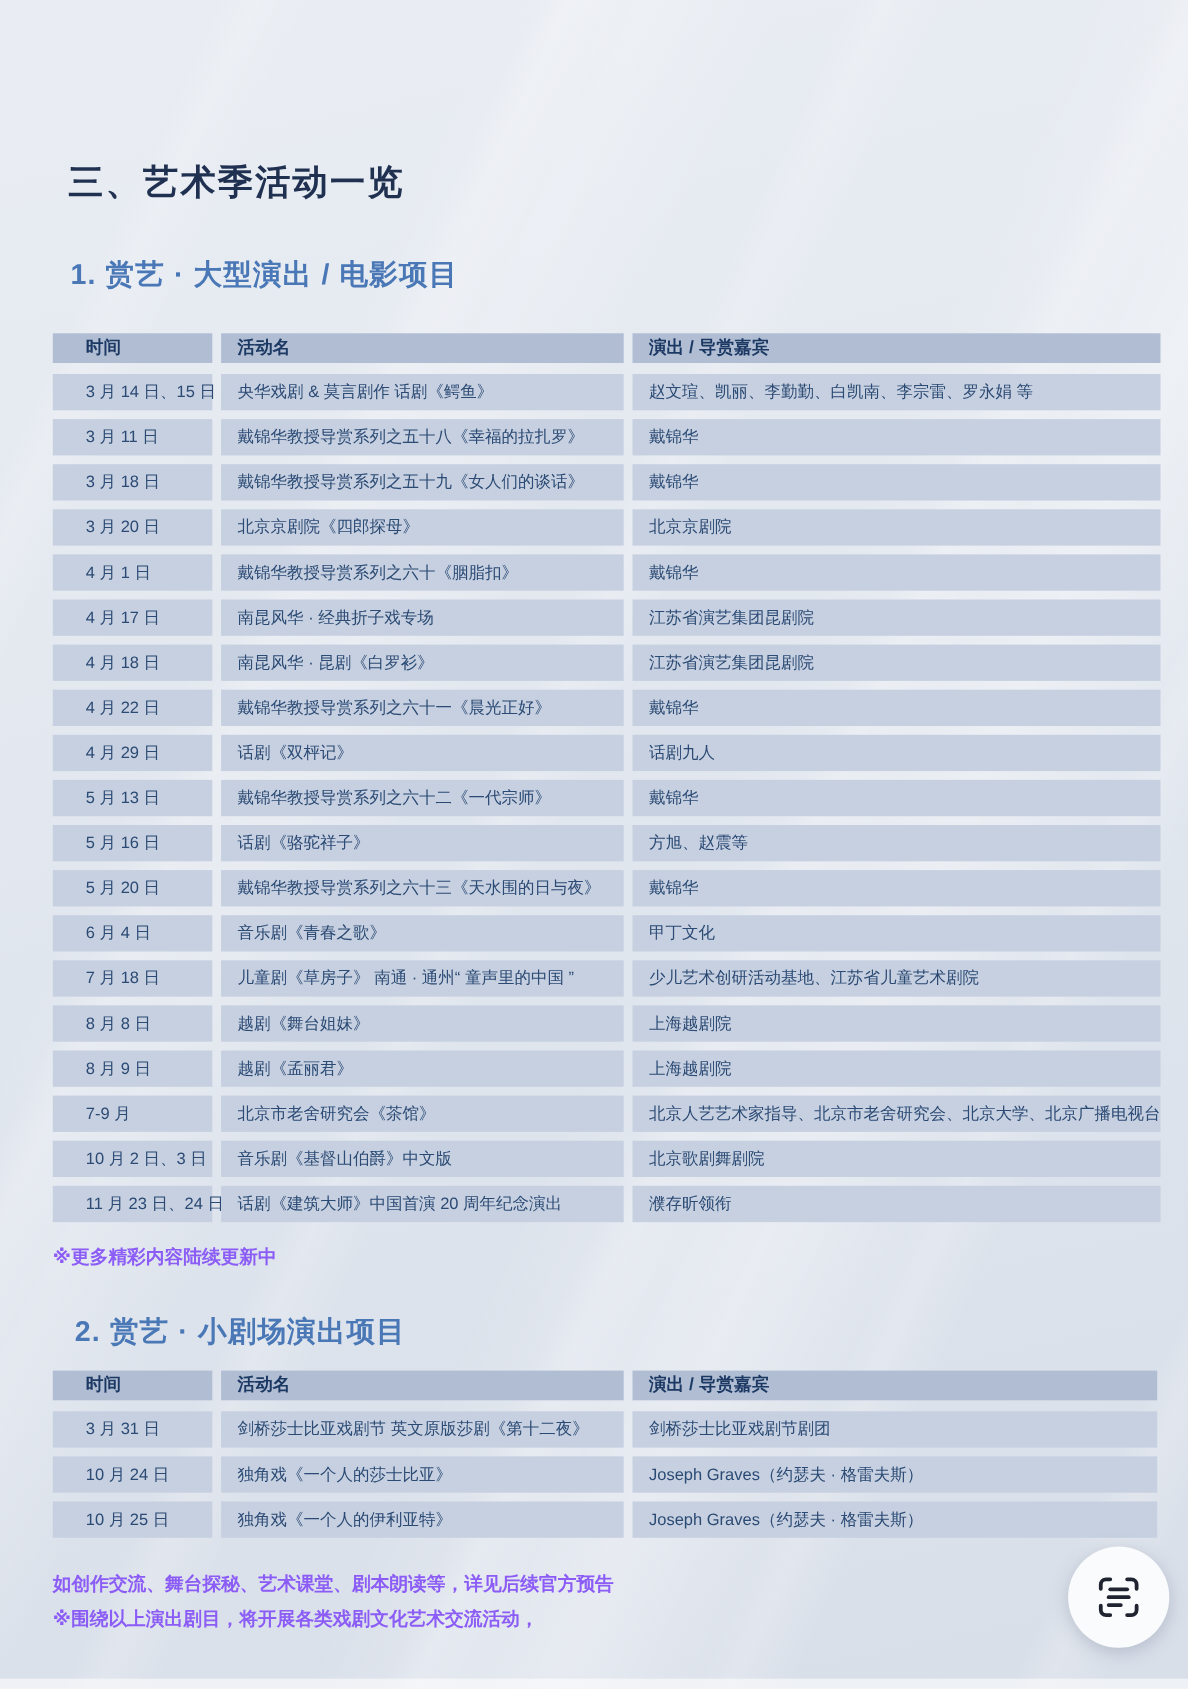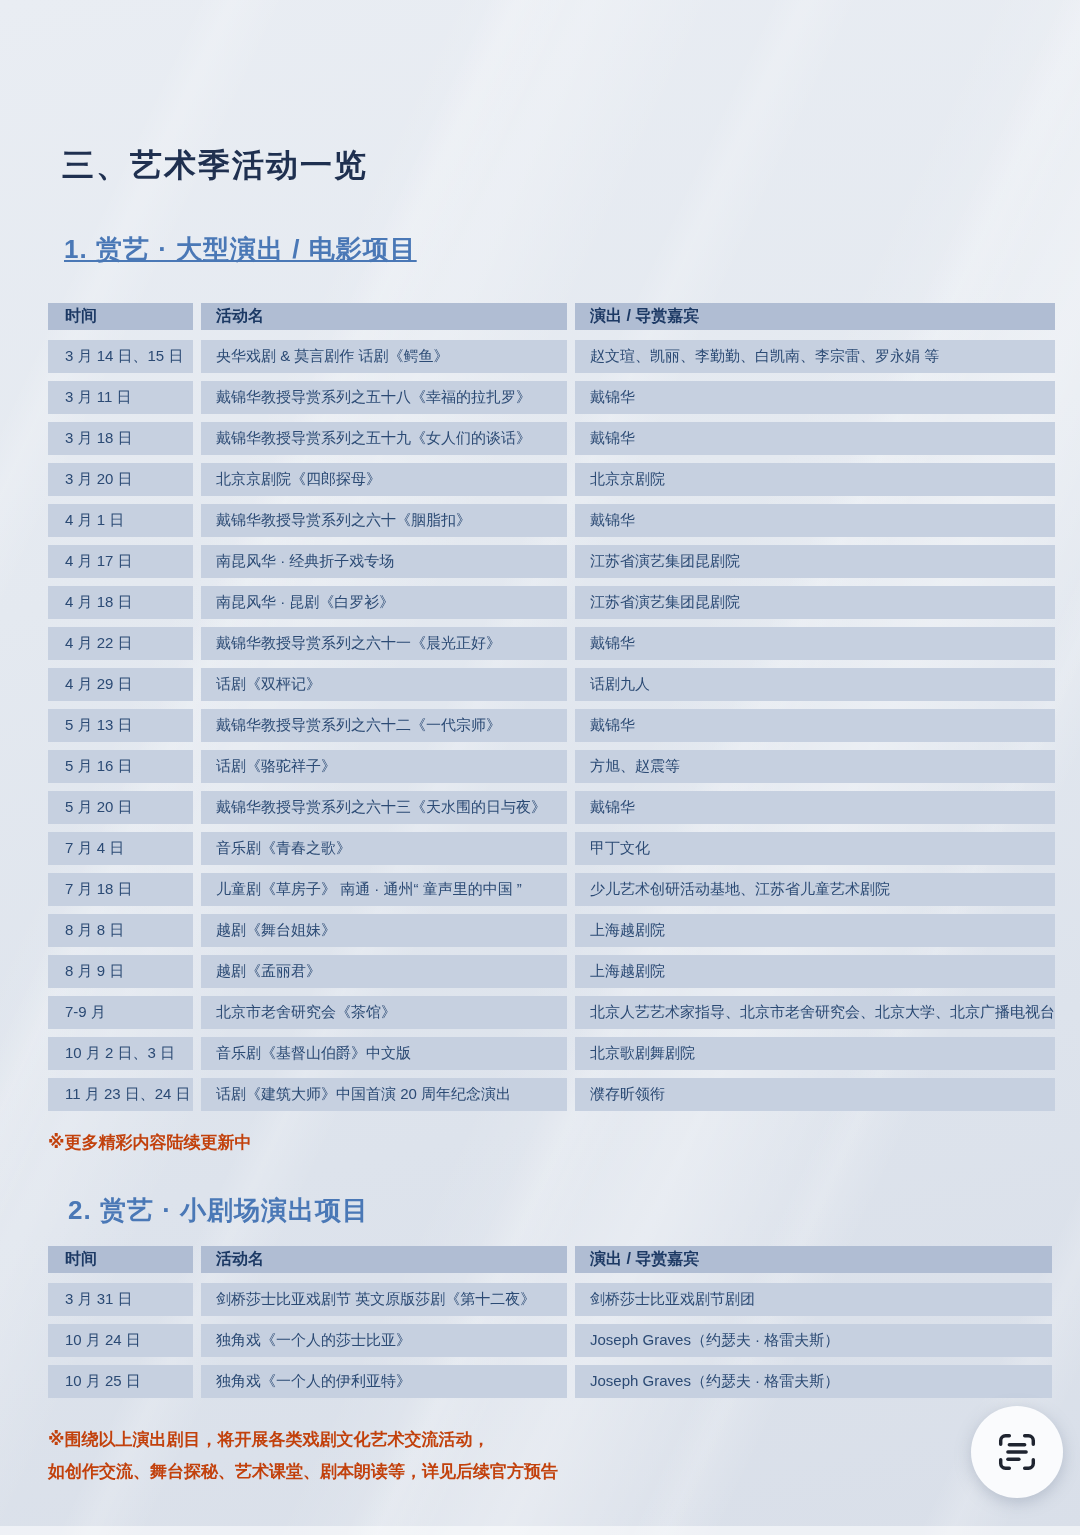--- a/index.html
+++ b/index.html
@@ -25,21 +25,21 @@
 
   .content { position: absolute; inset: 0; padding: 144px 28px 0 48px; }
 
   .doc-title {
     margin-left: 14px;
     font-size: 32px; font-weight: bold; color: #1f3050; letter-spacing: 2px;
   }
   .section-heading {
     font-size: 26px; font-weight: bold; color: #4a78b6; letter-spacing: 1px;
   }
-  .heading-1 { margin: 44px 0 0 16px; text-decoration: underline; }
+  .heading-1 { margin: 44px 0 0 16px; }
   .heading-2 { margin: 34px 0 0 20px; }
 
   .grid-table {
     display: grid;
     grid-template-columns: 145px 366px 1fr;
     column-gap: 8px;
     row-gap: 8px;
     width: 1004px;
   }
   .table-1 { margin-top: 36px; }
@@ -56,24 +56,24 @@
     overflow: visible;
   }
   .grid-table .cell.th {
     background: #b0bdd3;
     color: #1c3964;
     font-weight: bold;
     font-size: 16px;
     height: 27px;
     margin-bottom: 2px;
   }
-  .grid-table .cell.c0 { padding-left: 17px; }
+  .grid-table .cell.c0 { padding-left: 30px; }
 
   .note {
-    color: #c2410c; font-weight: bold; font-size: 17px; line-height: 32px;
+    color: #8b5cf6; font-weight: bold; font-size: 17px; line-height: 32px;
   }
   .note-1 { margin-top: 16px; }
   .note-2 { margin-top: 26px; }
 
   .scan-fab {
     position: absolute; left: 971px; top: 1406px;
     width: 92px; height: 92px; border-radius: 50%;
     background: #fafbfd;
     box-shadow: 0 4px 16px rgba(110,122,145,0.35);
     display: flex; align-items: center; justify-content: center;
@@ -100,43 +100,43 @@
       <div class="t-row"><div class="cell c0">3 月 18 日</div><div class="cell c1">戴锦华教授导赏系列之五十九《女人们的谈话》</div><div class="cell c2">戴锦华</div></div>
       <div class="t-row"><div class="cell c0">3 月 20 日</div><div class="cell c1">北京京剧院《四郎探母》</div><div class="cell c2">北京京剧院</div></div>
       <div class="t-row"><div class="cell c0">4 月 1 日</div><div class="cell c1">戴锦华教授导赏系列之六十《胭脂扣》</div><div class="cell c2">戴锦华</div></div>
       <div class="t-row"><div class="cell c0">4 月 17 日</div><div class="cell c1">南昆风华 · 经典折子戏专场</div><div class="cell c2">江苏省演艺集团昆剧院</div></div>
       <div class="t-row"><div class="cell c0">4 月 18 日</div><div class="cell c1">南昆风华 · 昆剧《白罗衫》</div><div class="cell c2">江苏省演艺集团昆剧院</div></div>
       <div class="t-row"><div class="cell c0">4 月 22 日</div><div class="cell c1">戴锦华教授导赏系列之六十一《晨光正好》</div><div class="cell c2">戴锦华</div></div>
       <div class="t-row"><div class="cell c0">4 月 29 日</div><div class="cell c1">话剧《双枰记》</div><div class="cell c2">话剧九人</div></div>
       <div class="t-row"><div class="cell c0">5 月 13 日</div><div class="cell c1">戴锦华教授导赏系列之六十二《一代宗师》</div><div class="cell c2">戴锦华</div></div>
       <div class="t-row"><div class="cell c0">5 月 16 日</div><div class="cell c1">话剧《骆驼祥子》</div><div class="cell c2">方旭、赵震等</div></div>
       <div class="t-row"><div class="cell c0">5 月 20 日</div><div class="cell c1">戴锦华教授导赏系列之六十三《天水围的日与夜》</div><div class="cell c2">戴锦华</div></div>
-      <div class="t-row"><div class="cell c0">7 月 4 日</div><div class="cell c1">音乐剧《青春之歌》</div><div class="cell c2">甲丁文化</div></div>
+      <div class="t-row"><div class="cell c0">6 月 4 日</div><div class="cell c1">音乐剧《青春之歌》</div><div class="cell c2">甲丁文化</div></div>
       <div class="t-row"><div class="cell c0">7 月 18 日</div><div class="cell c1">儿童剧《草房子》 南通 · 通州“ 童声里的中国 ”</div><div class="cell c2">少儿艺术创研活动基地、江苏省儿童艺术剧院</div></div>
       <div class="t-row"><div class="cell c0">8 月 8 日</div><div class="cell c1">越剧《舞台姐妹》</div><div class="cell c2">上海越剧院</div></div>
       <div class="t-row"><div class="cell c0">8 月 9 日</div><div class="cell c1">越剧《孟丽君》</div><div class="cell c2">上海越剧院</div></div>
       <div class="t-row"><div class="cell c0">7-9 月</div><div class="cell c1">北京市老舍研究会《茶馆》</div><div class="cell c2">北京人艺艺术家指导、北京市老舍研究会、北京大学、北京广播电视台</div></div>
       <div class="t-row"><div class="cell c0">10 月 2 日、3 日</div><div class="cell c1">音乐剧《基督山伯爵》中文版</div><div class="cell c2">北京歌剧舞剧院</div></div>
       <div class="t-row"><div class="cell c0">11 月 23 日、24 日</div><div class="cell c1">话剧《建筑大师》中国首演 20 周年纪念演出</div><div class="cell c2">濮存昕领衔</div></div>
     </div>
 
   <div class="note note-1">※更多精彩内容陆续更新中</div>
 
   <h2 class="section-heading heading-2">2. 赏艺 · 小剧场演出项目</h2>
 
   <div class="grid-table table-2">
       <div class="t-row"><div class="cell th c0">时间</div><div class="cell th c1">活动名</div><div class="cell th c2">演出 / 导赏嘉宾</div></div>
       <div class="t-row"><div class="cell c0">3 月 31 日</div><div class="cell c1">剑桥莎士比亚戏剧节 英文原版莎剧《第十二夜》</div><div class="cell c2">剑桥莎士比亚戏剧节剧团</div></div>
       <div class="t-row"><div class="cell c0">10 月 24 日</div><div class="cell c1">独角戏《一个人的莎士比亚》</div><div class="cell c2">Joseph Graves（约瑟夫 · 格雷夫斯）</div></div>
       <div class="t-row"><div class="cell c0">10 月 25 日</div><div class="cell c1">独角戏《一个人的伊利亚特》</div><div class="cell c2">Joseph Graves（约瑟夫 · 格雷夫斯）</div></div>
     </div>
 
   <div class="note note-2">
+    <div>如创作交流、舞台探秘、艺术课堂、剧本朗读等，详见后续官方预告</div>
     <div>※围绕以上演出剧目，将开展各类戏剧文化艺术交流活动，</div>
-    <div>如创作交流、舞台探秘、艺术课堂、剧本朗读等，详见后续官方预告</div>
   </div>
 
 </div>
 
 <div class="scan-fab">
   <span>
     <svg width="46" height="46" viewBox="0 0 48 48" fill="none" stroke="#1f2430" stroke-width="3.6" stroke-linecap="round">
       <path d="M16 7 H12 A5 5 0 0 0 7 12 V16"></path>
       <path d="M32 7 H36 A5 5 0 0 1 41 12 V16"></path>
       <path d="M7 32 V36 A5 5 0 0 0 12 41 H16"></path>

